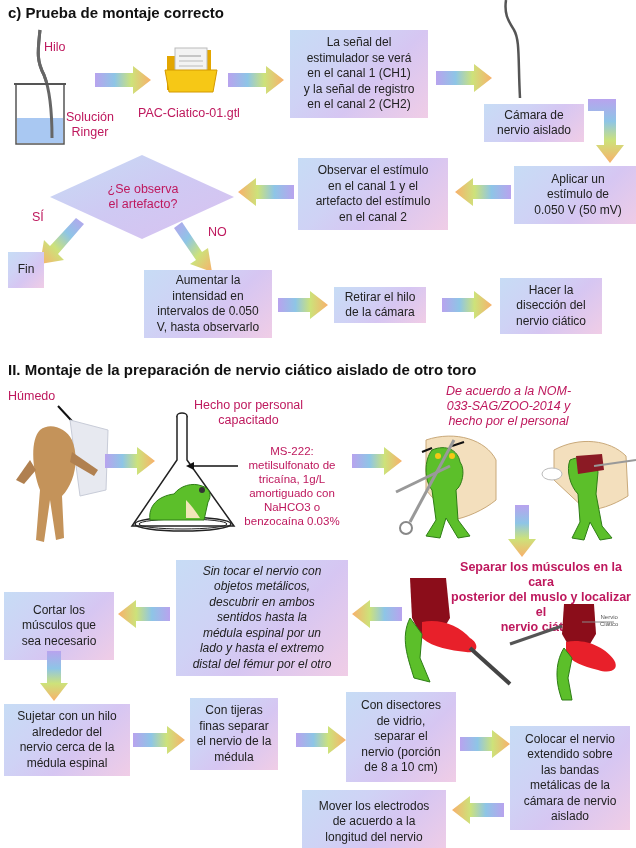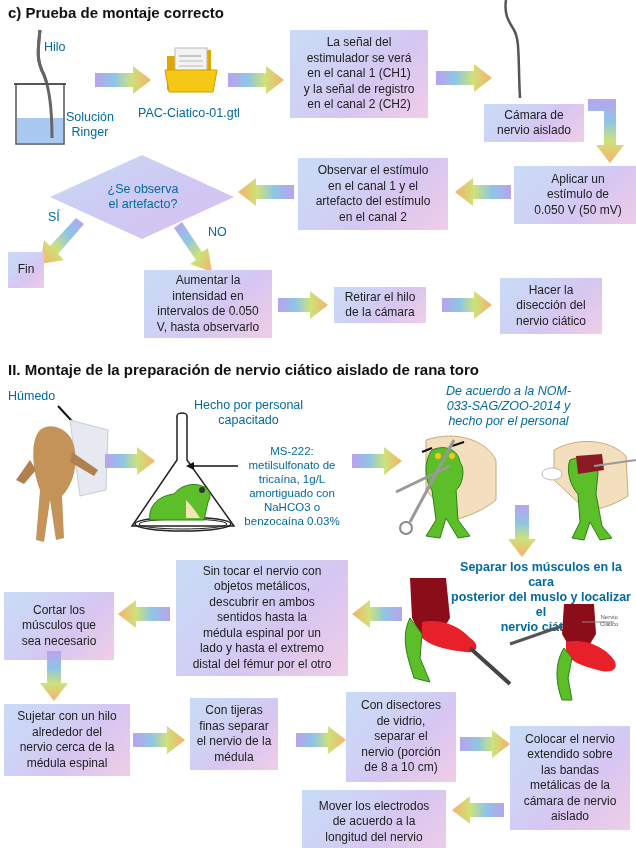--- a/index.html
+++ b/index.html
@@ -4,21 +4,21 @@
 <style>
   html, body { margin:0; padding:0; background:#ffffff; }
   body { width:636px; height:848px; position:relative; overflow:hidden;
          font-family:"Liberation Sans", sans-serif; color:#222; }
   .abs { position:absolute; }
   .title { font-weight:bold; font-size:15px; color:#111; }
   .box { position:absolute; display:flex; align-items:center; justify-content:center;
          text-align:center; font-size:12px; line-height:15.5px; color:#222;
          background: linear-gradient(135deg, #c7dcf5 0%, #cfd2f5 35%, #d6c6f2 60%, #f0cde6 100%);
          box-sizing:border-box; padding:3px 6px; white-space:pre-line; }
-  .lbl { position:absolute; font-size:12.5px; line-height:15px; color:#0369a1; text-align:center; white-space:pre-line; }
+  .lbl { position:absolute; font-size:12.5px; line-height:15px; color:#be185d; text-align:center; white-space:pre-line; }
   .small { font-size:11.5px; line-height:14px; }
   svg { position:absolute; overflow:visible; }
 </style>
 </head>
 <body>
 
 <svg width="0" height="0" style="position:absolute">
   <defs>
     <linearGradient id="gR" x1="0" y1="0" x2="1" y2="0">
       <stop offset="0" stop-color="#b8a3ee"></stop>
@@ -126,21 +126,21 @@
 <svg style="left:238px;top:178px;" width="56" height="28">
     <path d="M56 7 H18 V0 L0 14 L18 28 V21 H56 Z" fill="url(#gL)"></path>
   </svg>
 
 <svg style="left:50px;top:155px;" width="184" height="84">
   <path d="M92 0 L184 42 L92 84 L0 42 Z" fill="url(#gDiamond)"></path>
 </svg>
 <div class="lbl" style="left:98px;top:182px;width:90px;">¿Se observa
 el artefacto?</div>
 
-<div class="lbl" style="left:48px;top:210px;text-align:right;">SÍ</div>
+<div class="lbl" style="left:32px;top:210px;text-align:right;">SÍ</div>
 <svg style="left:38px;top:218px;" width="50" height="50">
   <path d="M46 6 L38 0 L12 28 L6 22 L2 46 L26 42 L20 36 Z" fill="url(#gDL)"></path>
 </svg>
 <div class="box" style="left:8px;top:252px;width:36px;height:36px;">Fin</div>
 
 <div class="lbl" style="left:208px;top:225px;">NO</div>
 <svg style="left:172px;top:222px;" width="44" height="50">
   <path d="M2 6 L10 0 L30 30 L36 26 L40 50 L18 42 L24 38 Z" fill="url(#gDR)"></path>
 </svg>
 
@@ -157,21 +157,21 @@
 de la cámara</div>
 
 <svg style="left:442px;top:291px;" width="50" height="28">
     <path d="M0 7 H32 V0 L50 14 L32 28 V21 H0 Z" fill="url(#gR)"></path>
   </svg>
 
 <div class="box" style="left:500px;top:278px;width:102px;height:56px;">Hacer la
 disección del
 nervio ciático</div>
 
-<div class="abs title" style="left:8px;top:361px;">II. Montaje de la preparación de nervio ciático aislado de rana toro</div>
+<div class="abs title" style="left:8px;top:361px;">II. Montaje de la preparación de nervio ciático aislado de otro toro</div>
 
 <div class="lbl" style="left:8px;top:389px;">Húmedo</div>
 <svg style="left:10px;top:400px;" width="100" height="145">
   <line x1="48" y1="6" x2="72" y2="32" stroke="#111" stroke-width="2"></line>
   <path d="M60 20 L98 30 L96 90 L70 96 Z" fill="#e7e9f0" stroke="#c8ccd8"></path>
   <path d="M30 30 C20 40 22 70 30 90 L26 140 L34 142 L40 100 L46 140 L54 138 L52 96 C64 84 70 60 62 40 C56 28 40 22 30 30 Z" fill="#c4935a"></path>
   <path d="M20 60 L6 80 L14 84 L26 70 Z" fill="#b08050"></path>
   <path d="M62 52 L88 70 L84 76 L60 62 Z" fill="#b08050"></path>
 </svg>
 
@@ -248,21 +248,21 @@
   <line x1="0" y1="40" x2="52" y2="22" stroke="#555" stroke-width="3"></line>
   <line x1="72" y1="18" x2="104" y2="18" stroke="#888" stroke-width="1"></line>
 </svg>
 <div class="lbl" style="left:600px;top:614px;font-size:6px;line-height:7px;color:#555;">Nervio
 Ciático</div>
 
 <svg style="left:352px;top:600px;" width="50" height="28">
     <path d="M50 7 H18 V0 L0 14 L18 28 V21 H50 Z" fill="url(#gL)"></path>
   </svg>
 
-<div class="box" style="left:176px;top:560px;width:172px;height:116px;">Sin tocar el nervio con
+<div class="box" style="left:176px;top:560px;width:172px;height:116px;font-style:italic;">Sin tocar el nervio con
 objetos metálicos,
 descubrir en ambos
 sentidos hasta la
 médula espinal por un
 lado y hasta el extremo
 distal del fémur por el otro</div>
 
 <svg style="left:118px;top:600px;" width="52" height="28">
     <path d="M52 7 H18 V0 L0 14 L18 28 V21 H52 Z" fill="url(#gL)"></path>
   </svg>

